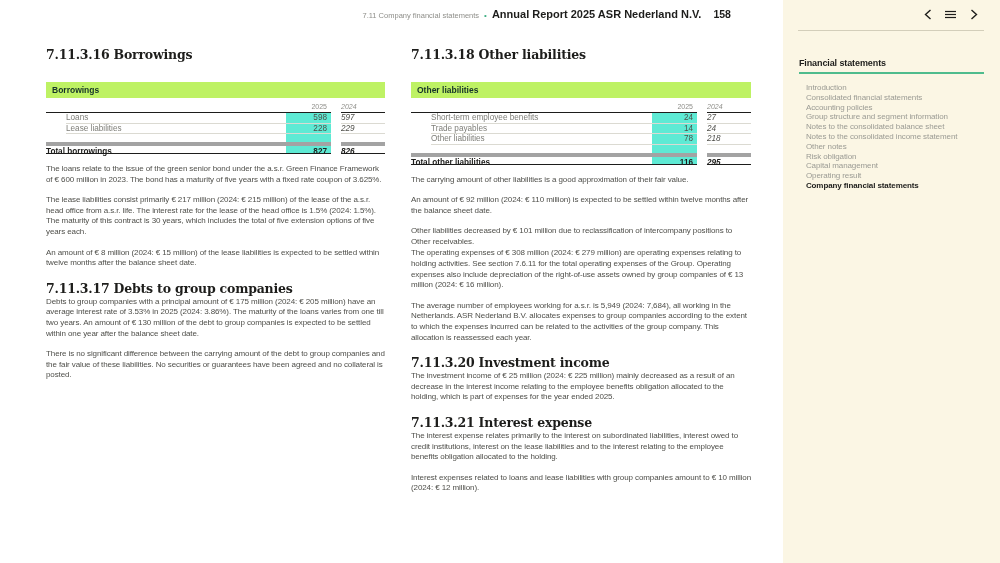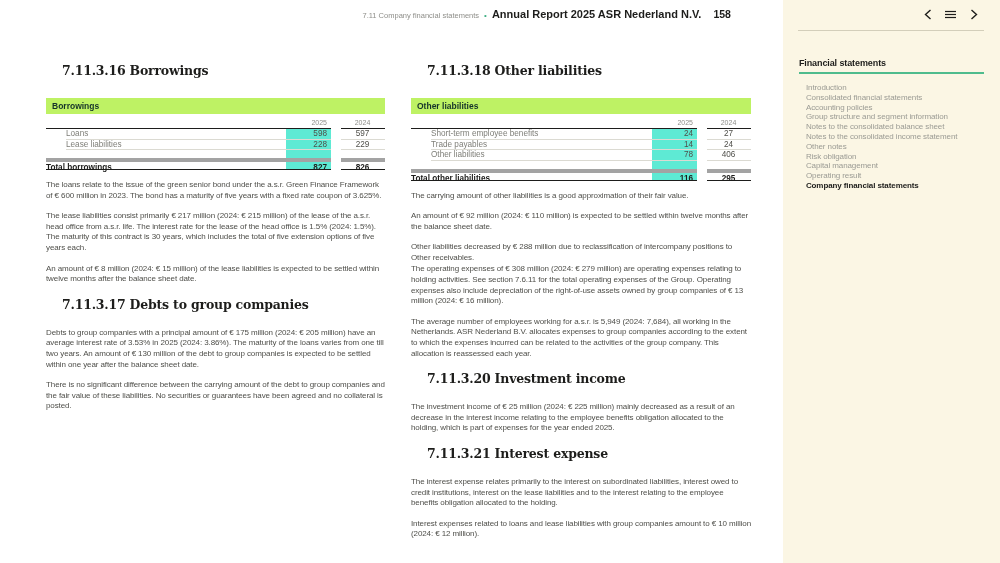--- a/index.html
+++ b/index.html
@@ -22,42 +22,42 @@
   .crumb { font-size:7.5px; color:#8f8f8a; }
   .crumb-dot { font-size:8px; color:#3faf85; margin:0 5px; }
   .report-title { font-size:11px; font-weight:bold; color:#1d1d1b; }
   .pageno { font-size:10.5px; font-weight:bold; color:#1d1d1b; margin-left:12px; }
 
   .cols { position:absolute; top:47px; left:46px; display:flex; gap:26px; }
   .col-left  { width:339px; }
   .col-right { width:340px; }
 
   h2.sec {
-    margin:16px; font-family:"DejaVu Serif", serif; font-weight:bold;
+    margin:0; font-family:"DejaVu Serif", serif; font-weight:bold;
     font-size:12.5px; line-height:15px; color:#1d1d1b; letter-spacing:-0.2px;
   }
   h2.sec.later { margin-top:12px; }
 
   p.body {
     margin:10px 0 0 0; font-size:8px; line-height:10.6px;
     letter-spacing:-0.1px; color:#4f4f4a;
   }
   p.body.tight { margin-top:1px; }
 
   
   .tbl { margin-top:20px; }
   .tbl-title {
     background:#bef264; color:#15332a; font-weight:bold;
     font-size:8.5px; height:16px; line-height:16px; padding-left:6px;
   }
   .trow { display:flex; align-items:stretch; }
   .c-l { flex:1; }
   .c-a { width:45px; text-align:right; padding-right:4px; }
   .c-s { width:10px; }
-  .c-b { width:44px; text-align:center; padding-right:1px; }
+  .c-b { width:44px; text-align:left; padding-right:1px;font-style:italic; }
   .hl  { background:#5eead4; }
 
   .t-labels { margin-top:5px; font-size:7px; color:#8f8f8a; }
   .t-labels .c-l, .t-labels .c-a, .t-labels .c-b {
     border-bottom:1px solid #1d1d1b; padding-bottom:2px;
   }
   .t-data { font-size:8.2px; height:10.5px; line-height:10px;margin-left:20px; }
   .t-data .c-l { color:#7e7e78; border-bottom:1px solid #dbdad2; }
   .t-data .c-a, .t-data .c-b { color:#4f4f4a; border-bottom:1px solid #dbdad2; }
   .t-spacer { height:8px; }
@@ -172,39 +172,39 @@
           <div class="trow t-data">
             <div class="c-l">Trade payables</div>
             <div class="c-a hl">14</div>
             <div class="c-s"></div>
             <div class="c-b">24</div>
           </div>
           <div class="trow t-data">
             <div class="c-l">Other liabilities</div>
             <div class="c-a hl">78</div>
             <div class="c-s"></div>
-            <div class="c-b">406</div>
+            <div class="c-b">218</div>
           </div>
           <div class="trow t-spacer">
             <div class="c-l"></div>
               <div class="c-a hl"></div>
               <div class="c-s"></div>
               <div class="c-b"></div>
           </div>
           <div class="trow t-total">
             <div class="c-l">Total other liabilities</div>
             <div class="c-a hl">116</div>
             <div class="c-s"></div>
             <div class="c-b">295</div>
           </div>
         </div>
 
         <p class="body">The carrying amount of other liabilities is a good approximation of their fair value.</p>
         <p class="body">An amount of € 92 million (2024: € 110 million) is expected to be settled within twelve months after the balance sheet date.</p>
-        <p class="body">Other liabilities decreased by € 288 million due to reclassification of intercompany positions to Other receivables.</p>
+        <p class="body">Other liabilities decreased by € 101 million due to reclassification of intercompany positions to Other receivables.</p>
 
         <p class="body tight">The operating expenses of € 308 million (2024: € 279 million) are operating expenses relating to holding activities. See section 7.6.11 for the total operating expenses of the Group. Operating expenses also include depreciation of the right-of-use assets owned by group companies of € 13 million (2024: € 16 million).</p>
         <p class="body">The average number of employees working for a.s.r. is 5,949 (2024: 7,684), all working in the Netherlands. ASR Nederland B.V. allocates expenses to group companies according to the extent to which the expenses incurred can be related to the activities of the group company. This allocation is reassessed each year.</p>
 
         <h2 class="sec later">7.11.3.20 Investment income</h2>
         <p class="body tight">The investment income of € 25 million (2024: € 225 million) mainly decreased as a result of an decrease in the interest income relating to the employee benefits obligation allocated to the holding, which is part of expenses for the year ended 2025.</p>
 
         <h2 class="sec later">7.11.3.21 Interest expense</h2>
         <p class="body tight">The interest expense relates primarily to the interest on subordinated liabilities, interest owed to credit institutions, interest on the lease liabilities and to the interest relating to the employee benefits obligation allocated to the holding.</p>
         <p class="body">Interest expenses related to loans and lease liabilities with group companies amount to € 10 million (2024: € 12 million).</p>

